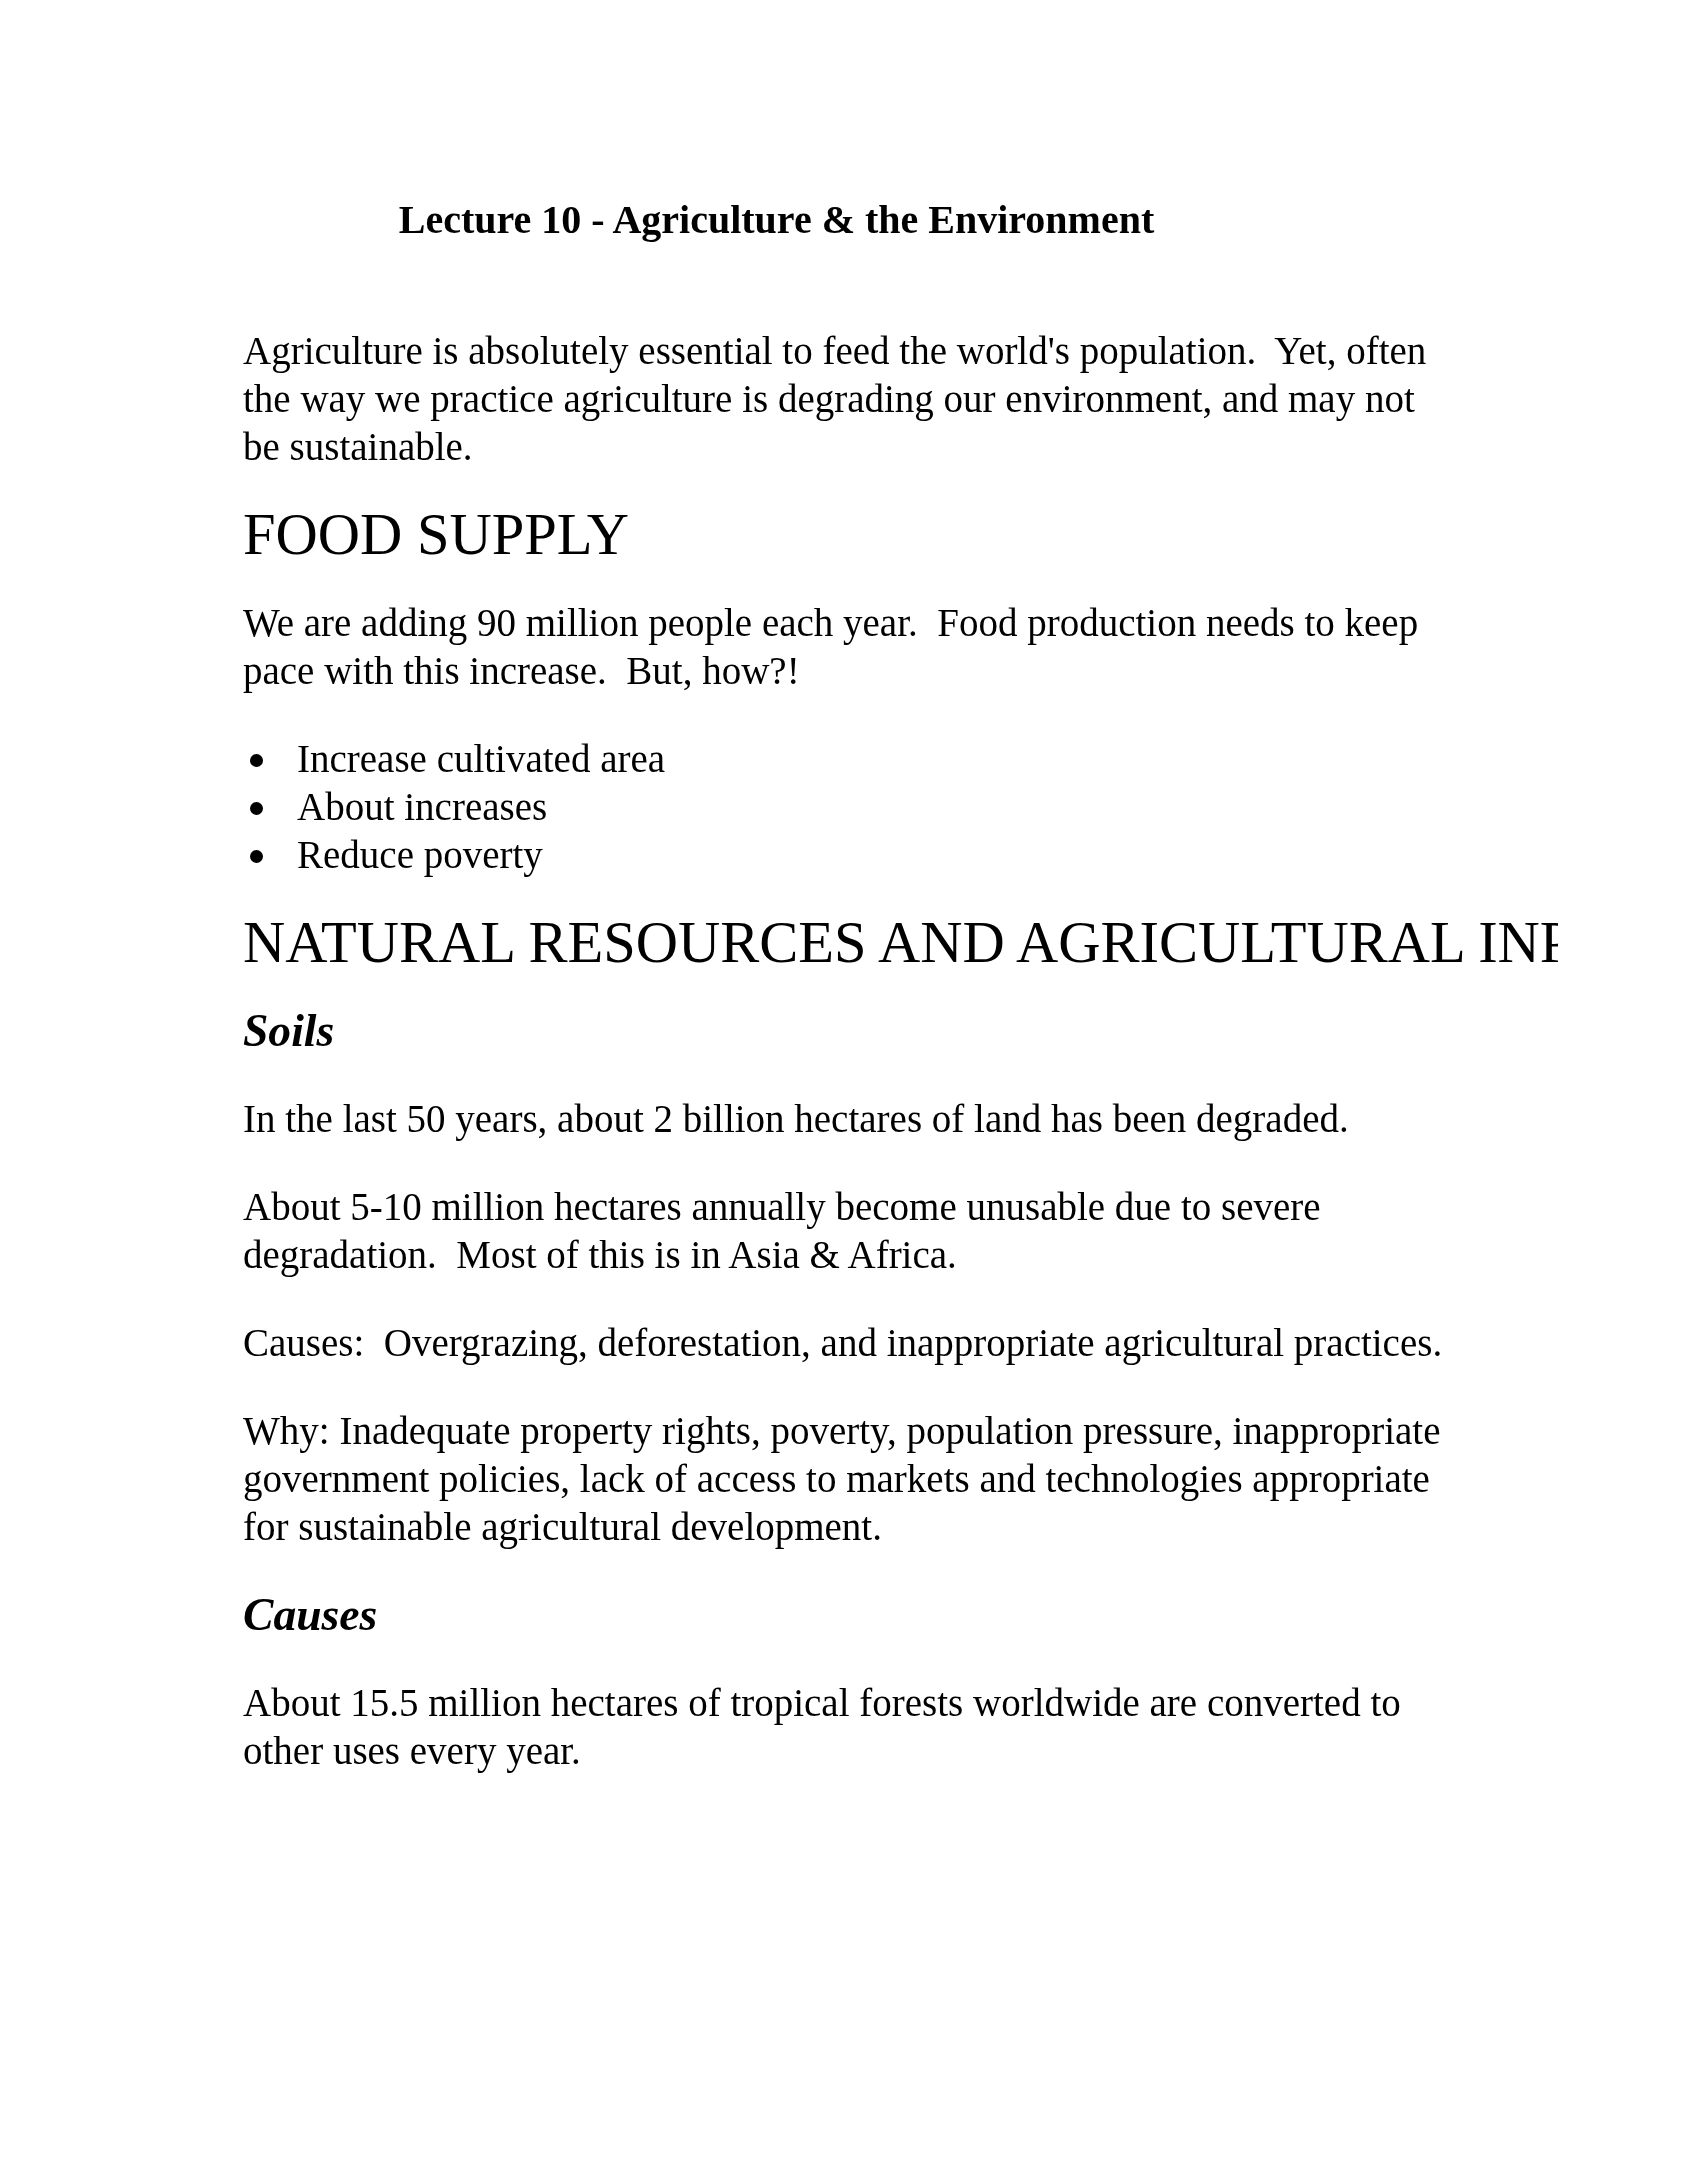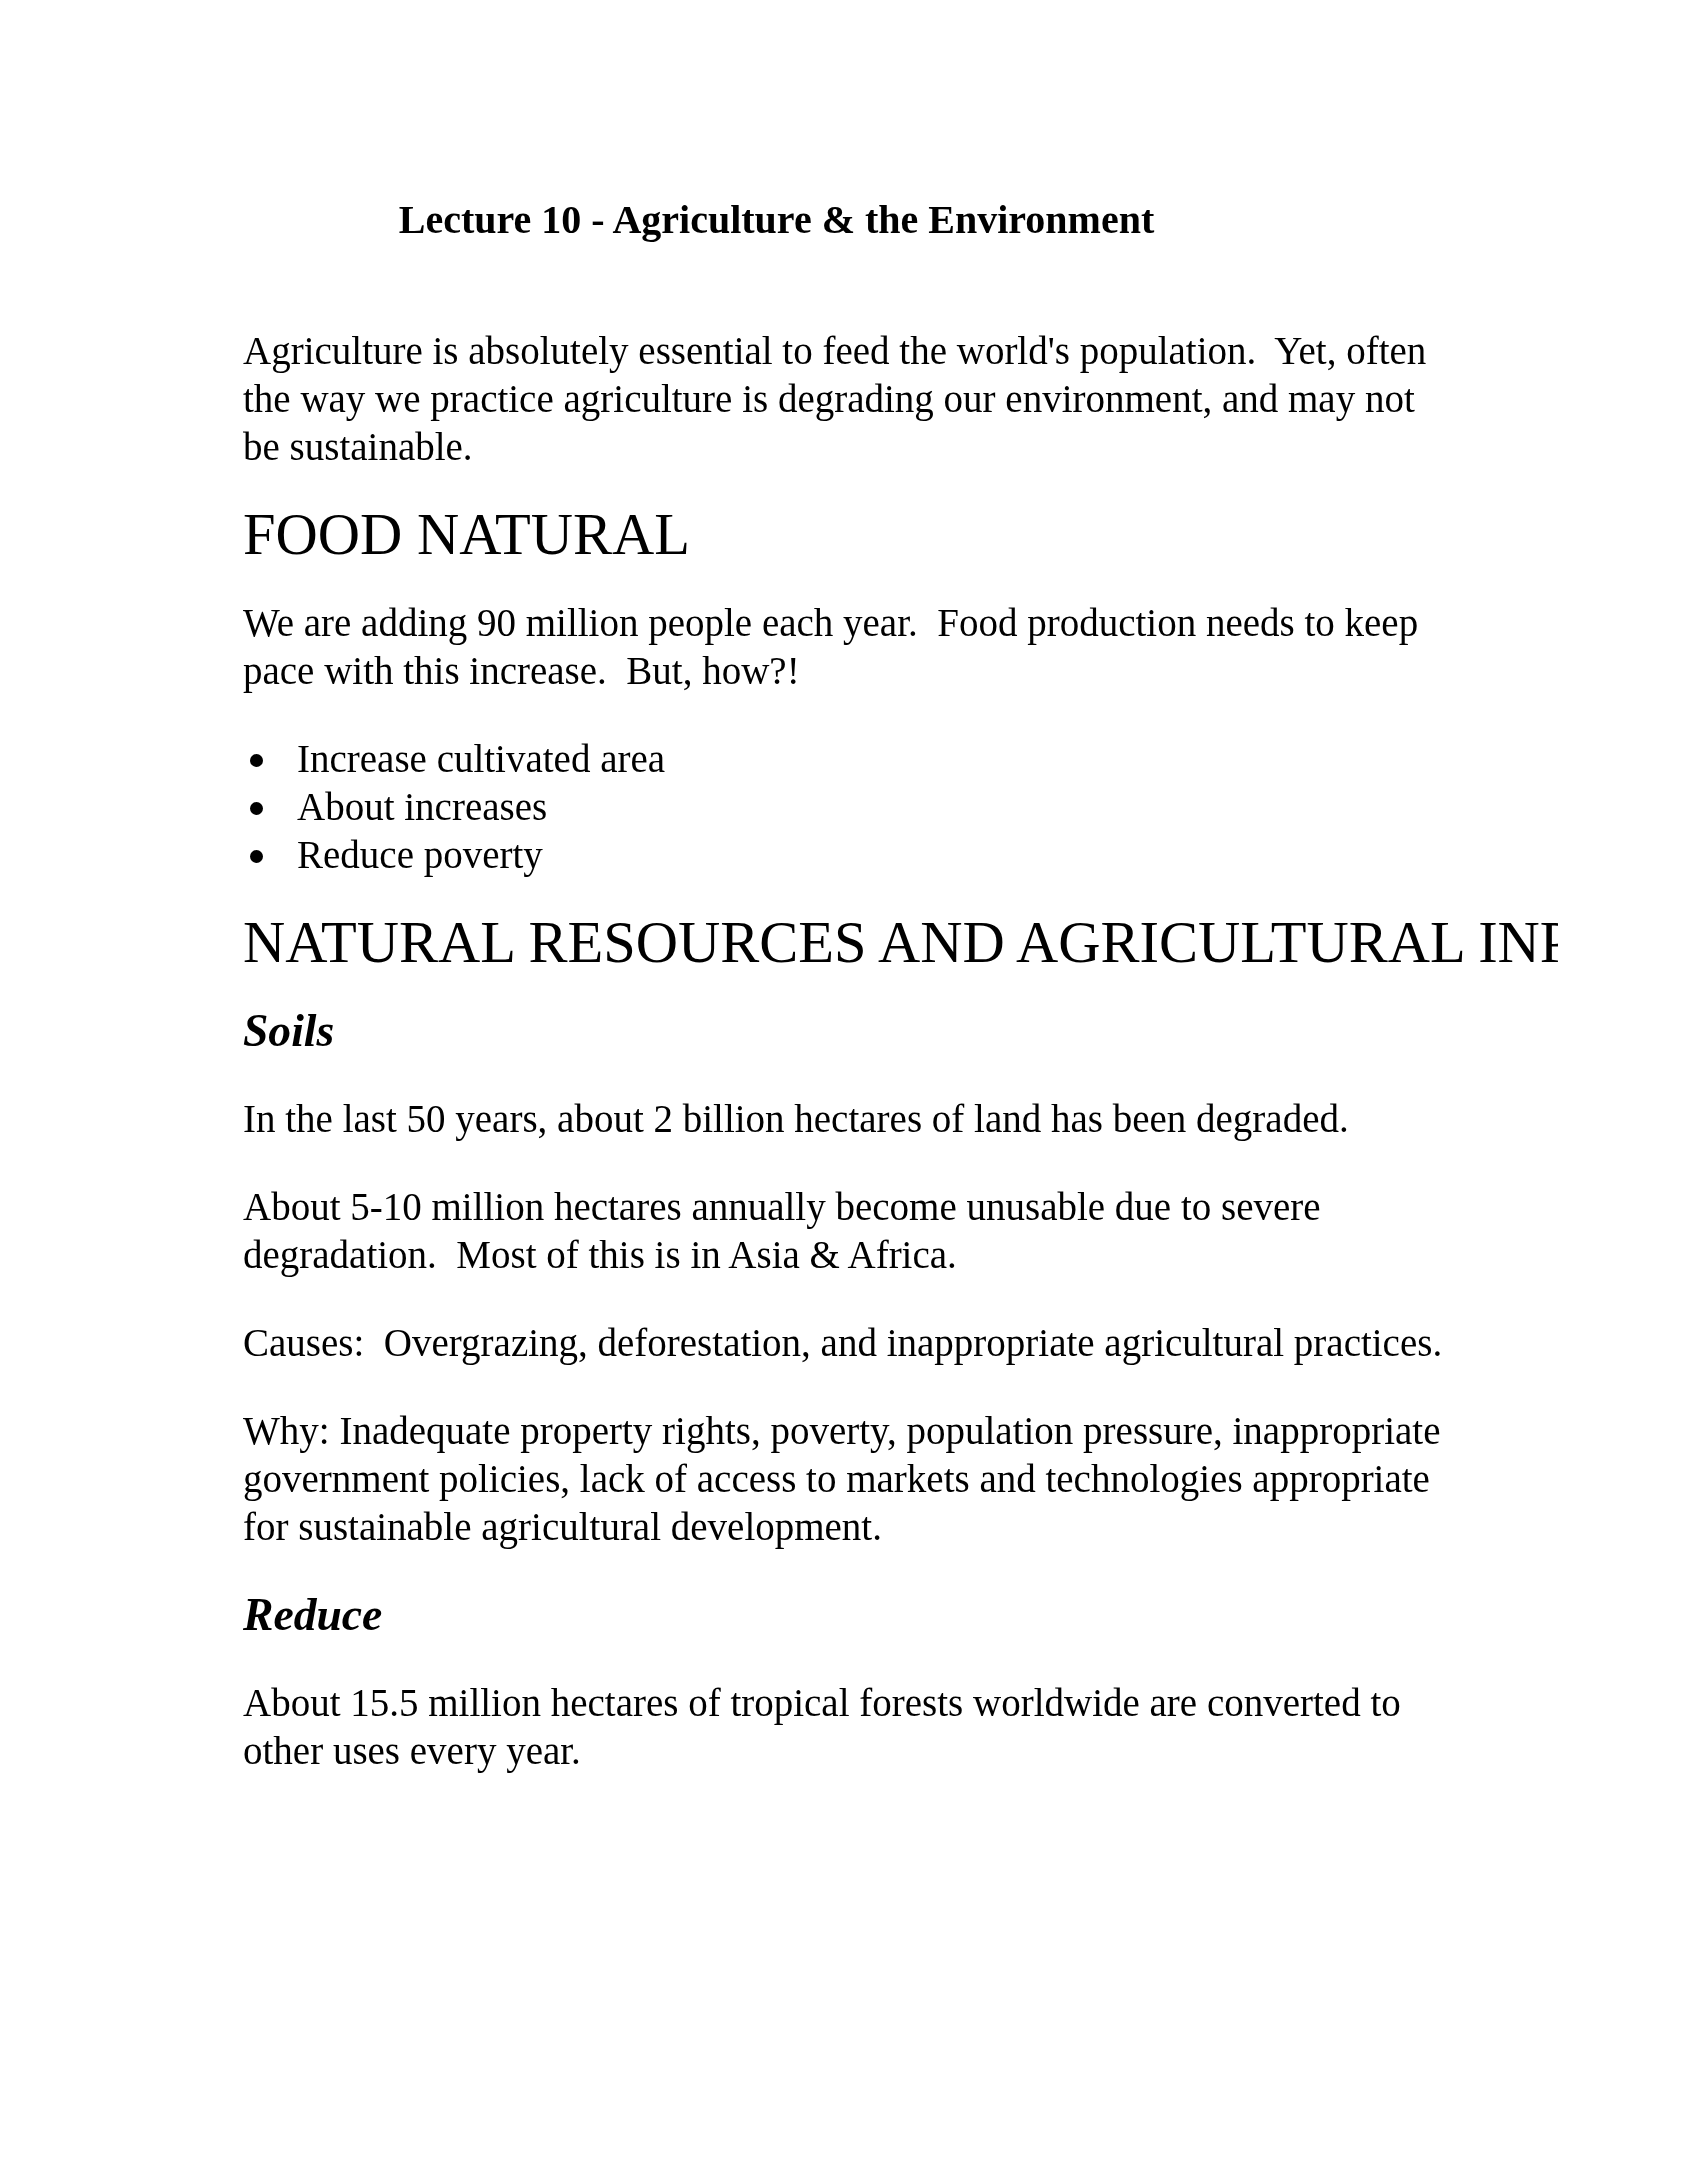--- a/index.html
+++ b/index.html
@@ -61,21 +61,21 @@
 <body>
 
 <div class="page">
 
   <h1 class="doc-title">Lecture 10 - Agriculture &amp; the Environment</h1>
 
   <p class="para">Agriculture is absolutely essential to feed the world's population.  Yet, often
 the way we practice agriculture is degrading our environment, and may not
 be sustainable.</p>
 
-  <h2 class="heading">FOOD NATURAL</h2>
+  <h2 class="heading">FOOD SUPPLY</h2>
 
   <p class="para">We are adding 90 million people each year.  Food production needs to keep
 pace with this increase.  But, how?!</p>
 
   <ul class="bullets">
     <li>
       <span class="dot"></span>
       <span>Increase cultivated area</span>
     </li>
     <li>
@@ -97,19 +97,19 @@
 
   <p class="para">About 5-10 million hectares annually become unusable due to severe
 degradation.  Most of this is in Asia &amp; Africa.</p>
 
   <p class="para">Causes:  Overgrazing, deforestation, and inappropriate agricultural practices.</p>
 
   <p class="para">Why: Inadequate property rights, poverty, population pressure, inappropriate
 government policies, lack of access to markets and technologies appropriate
 for sustainable agricultural development.</p>
 
-  <h3 class="subheading">Reduce</h3>
+  <h3 class="subheading">Causes</h3>
 
   <p class="para">About 15.5 million hectares of tropical forests worldwide are converted to
 other uses every year.</p>
 
 </div>
 
 
 </body></html>

